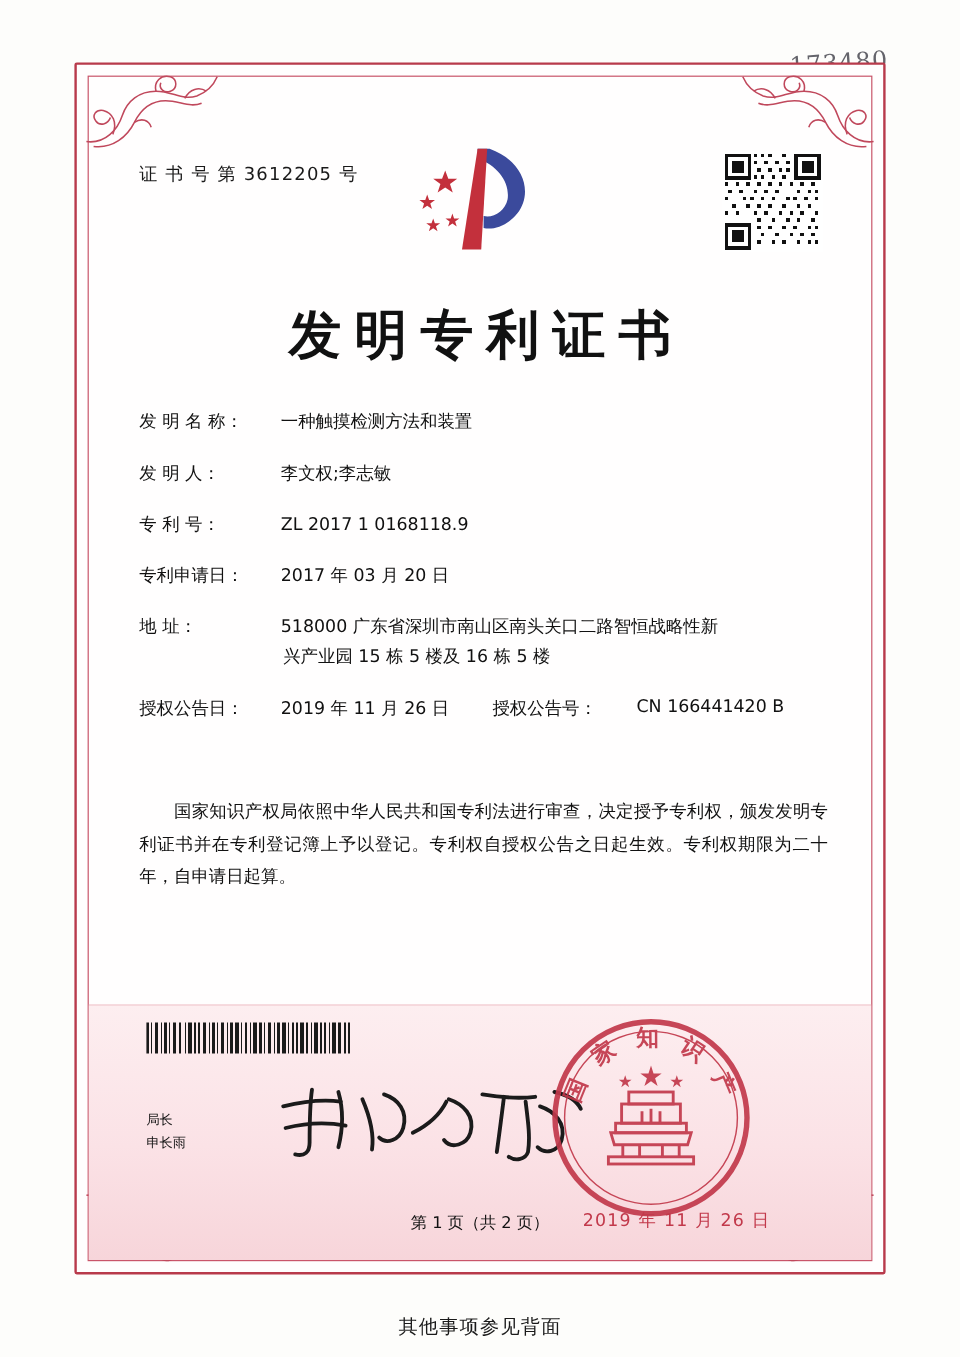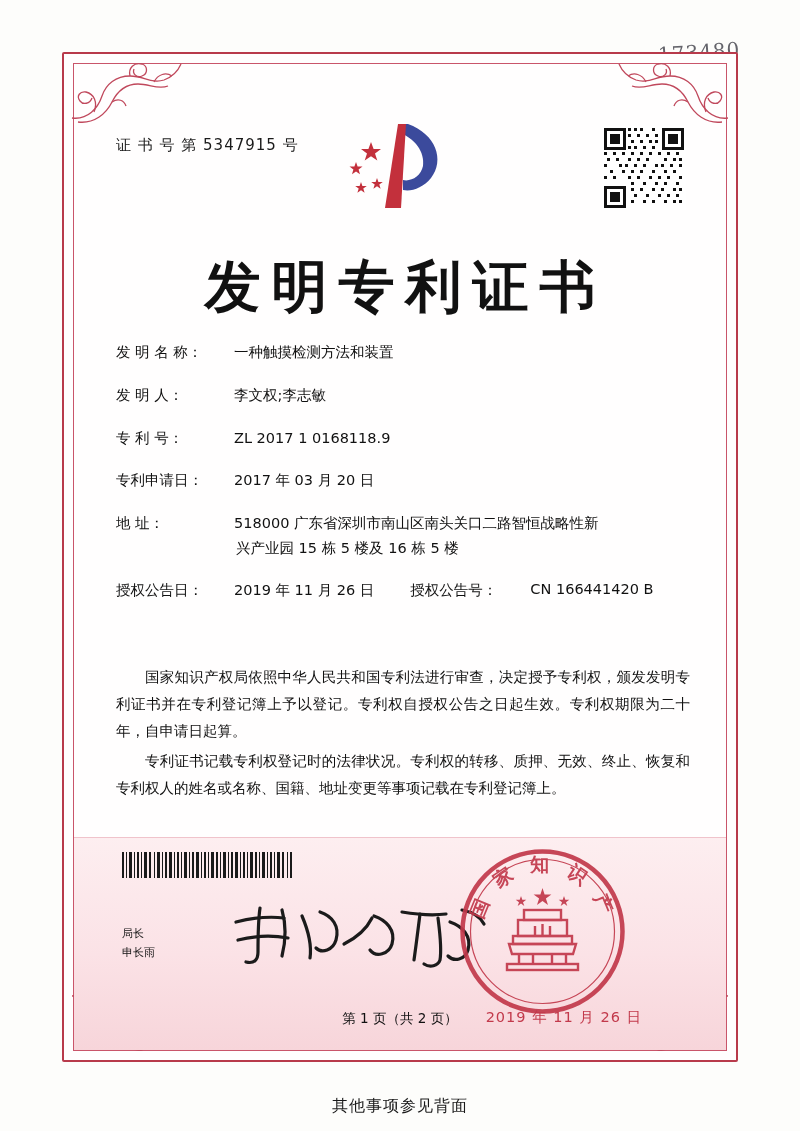--- a/index.html
+++ b/index.html
@@ -99,21 +99,21 @@
 
   
   .title {
     position: absolute;
     left: 0;
     right: 0;
     top: 196px;
     text-align: center;
     font-family: "DejaVu Serif", "Liberation Serif", serif;
     font-weight: bold;
-    font-size: 56px;
+    font-size: 44px;
     letter-spacing: 11px;
     color: #111;
     text-indent: 11px;
   }
 
   
   .fields {
     position: absolute;
     left: 52px;
     right: 46px;
@@ -294,21 +294,21 @@
       <svg width="118" height="72" viewBox="0 0 118 72">
         <g fill="none" stroke="#c0485c" stroke-width="1.3">
           <path d="M4 60 C 20 62, 30 50, 34 38 C 38 26, 48 18, 62 18 C 76 18, 84 26, 96 22 C 104 19, 110 13, 113 6"></path>
           <path d="M10 64 C 26 66, 38 56, 44 44 C 50 32, 58 26, 70 26 C 82 26, 90 32, 100 28"></path>
           <path d="M26 54 C 30 44, 26 36, 18 34 C 12 33, 8 38, 12 43 C 15 47, 22 46, 24 40"></path>
           <path d="M62 18 C 60 10, 66 4, 74 6 C 80 8, 80 16, 74 18 C 69 20, 64 16, 66 11"></path>
         </g>
       </svg>
     </div>
 
-    <div class="cert-no">证 书 号 第 5347915 号</div>
+    <div class="cert-no">证 书 号 第 3612205 号</div>
 
     <div class="logo">
       <svg width="130" height="100" viewBox="0 0 130 100">
 
         <path d="M63 8 L73 8 C 101 18, 110 44, 96 62 C 88 72, 76 76, 68 74 L68 64 C 76 66, 86 60, 88 50 C 90 36, 80 22, 63 16 Z" fill="#3b4a9c"></path>
 
         <path d="M63 8 L71 8 L66 92 L50 92 Z" fill="#c3303c"></path>
 
         <g fill="#c3303c">
           <polygon points="36,26 38.6,33 46,33 40,37.4 42.3,44.5 36,40.2 29.7,44.5 32,37.4 26,33 33.4,33"></polygon>
@@ -456,21 +456,20 @@
         <div class="f-label">授权公告日：</div>
         <div style="flex:0 0 auto;">2019 年 11 月 26 日</div>
         <div class="seg2-label">授权公告号：</div>
         <div style="flex:0 0 auto;">CN 166441420 B</div>
       </div>
 
     </div>
 
     <div class="paras">
       <p>国家知识产权局依照中华人民共和国专利法进行审查，决定授予专利权，颁发发明专利证书并在专利登记簿上予以登记。专利权自授权公告之日起生效。专利权期限为二十年，自申请日起算。</p>
-      <p>专利证书记载专利权登记时的法律状况。专利权的转移、质押、无效、终止、恢复和专利权人的姓名或名称、国籍、地址变更等事项记载在专利登记簿上。</p>
     </div>
 
     <div class="band">
 
       <div class="barcode">
         <svg width="170" height="26" viewBox="0 0 170 26" shape-rendering="crispEdges">
           <g fill="#1a1a1a">
             <rect x="0" y="0" width="2" height="26"></rect>
               <rect x="4" y="0" width="1" height="26"></rect>
             <rect x="7" y="0" width="3" height="26"></rect>

